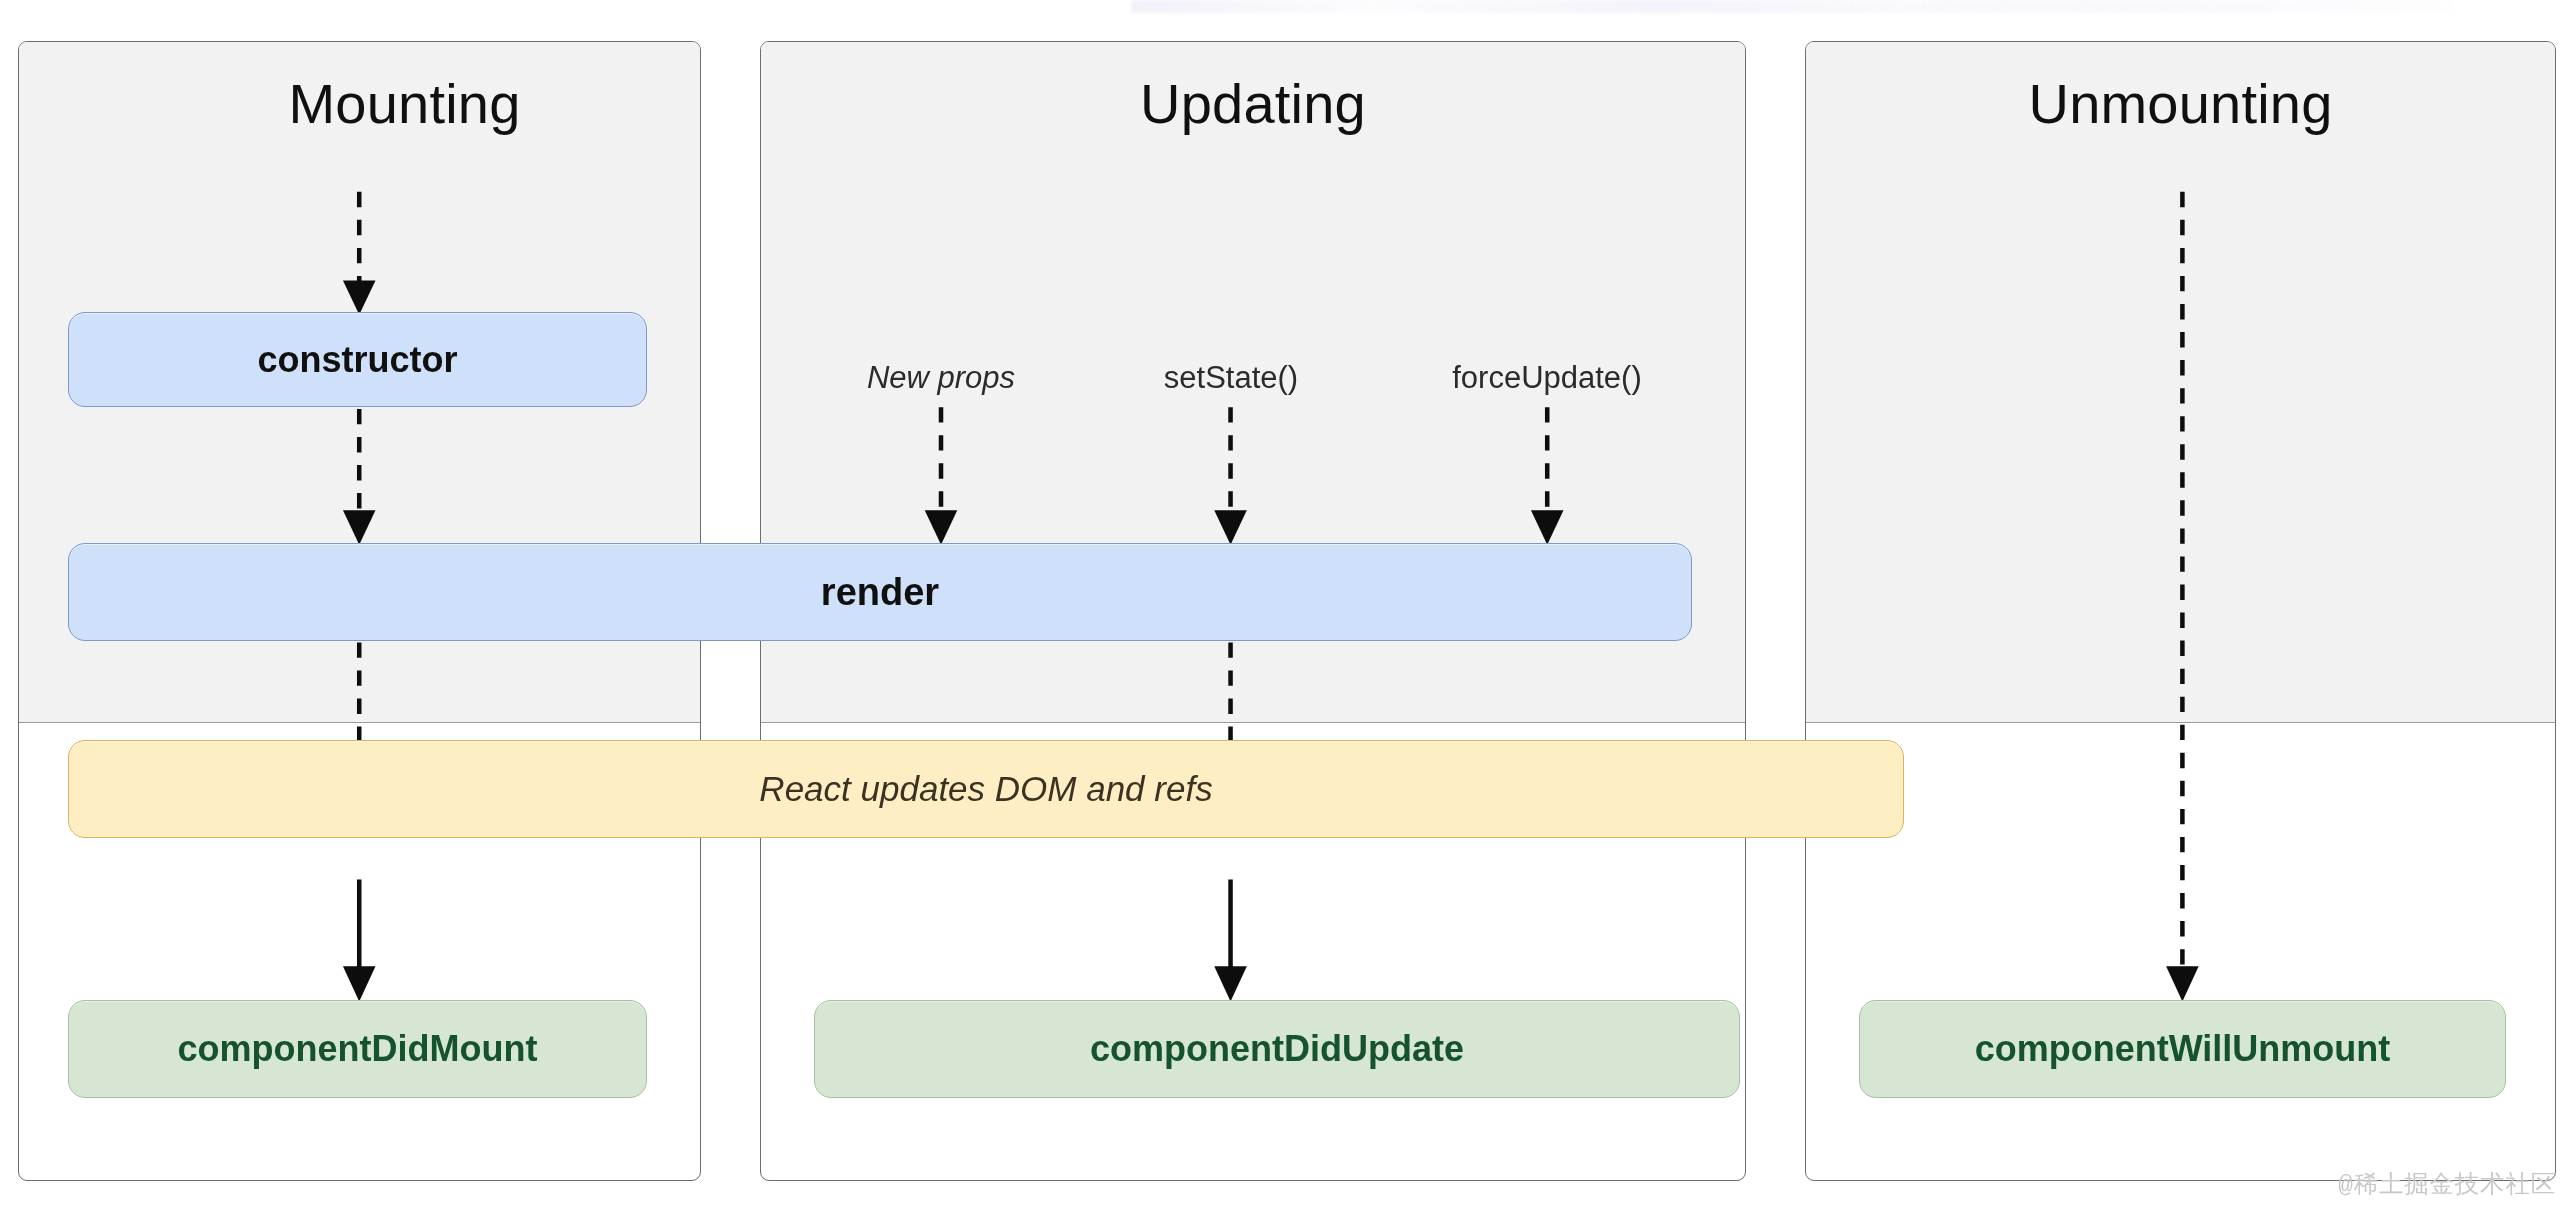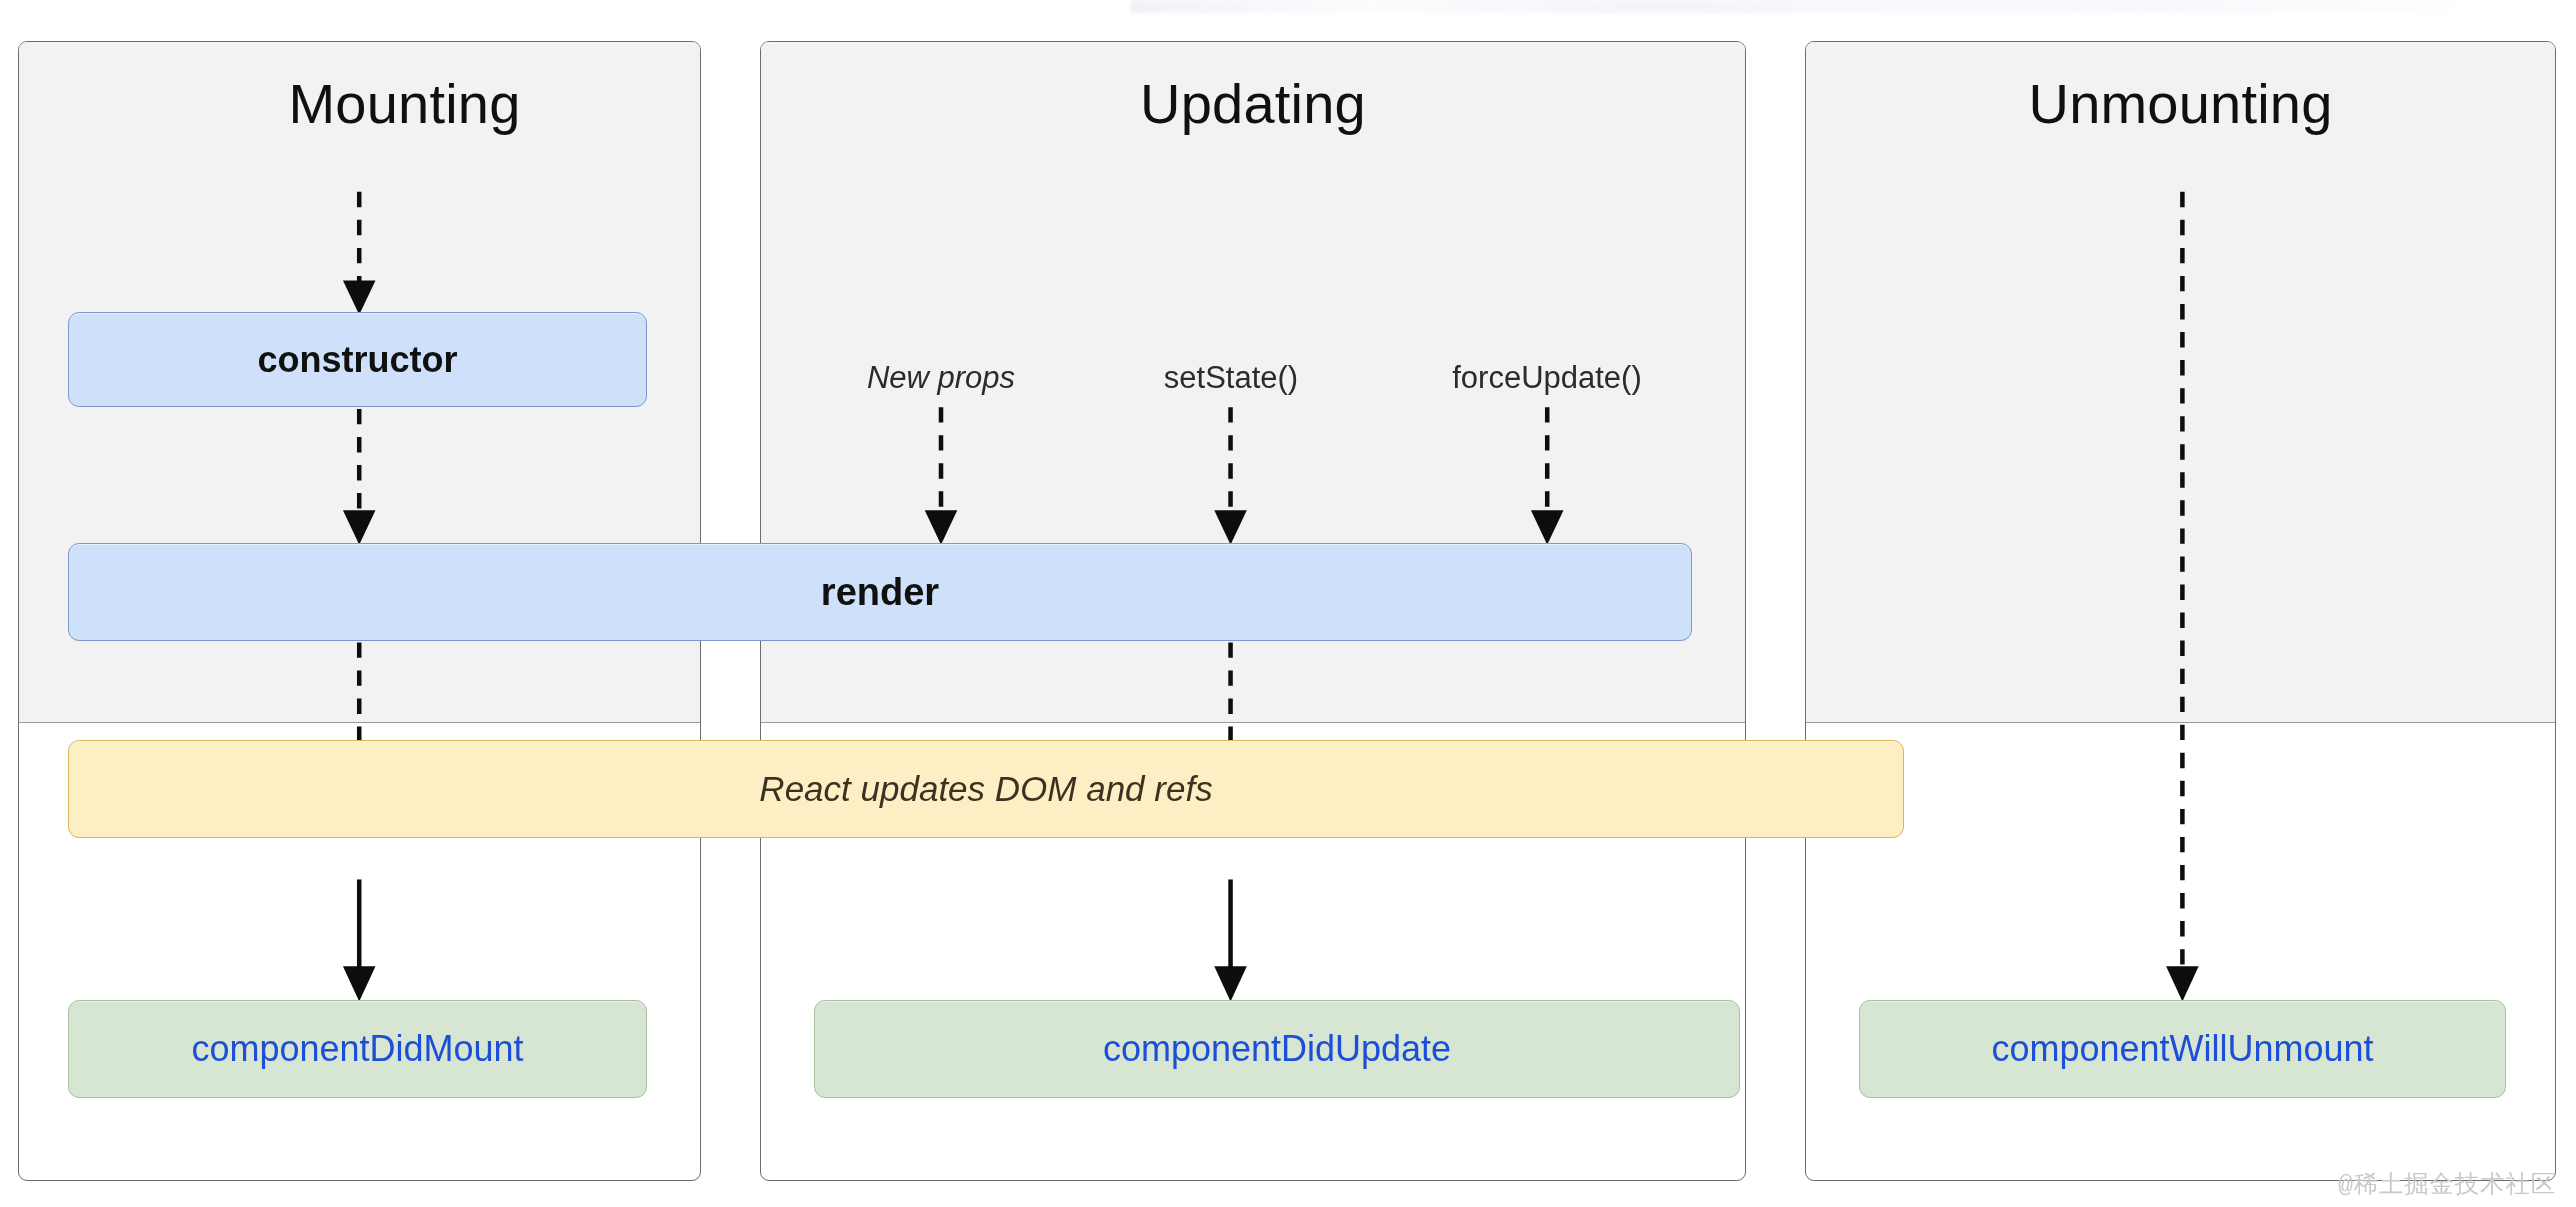--- a/index.html
+++ b/index.html
@@ -70,39 +70,39 @@
   #panel-unmounting { left: 1805px; top: 41px; width: 751px;  height: 1140px; }
 
   #panel-mounting   .panel-top,
   #panel-updating   .panel-top,
   #panel-unmounting .panel-top { height: 680px; }
 
   
   .node {
     position: absolute;
     box-sizing: border-box;
-    border-radius: 11px;
+    border-radius: 17px;
     display: flex;
     align-items: center;
     justify-content: center;
     text-align: center;
     white-space: nowrap;
   }
   .node-blue {
     background: #cfe0fb;
     border: 1.8px solid #7d99c9;
     color: #10100f;
     font-weight: bold;
     box-shadow: inset 0 0.9px 0 rgba(255,255,255,0.55);
   }
   .node-green {
     background: #d6e6d2;
     border: 1.8px solid #a9bfa3;
-    color: #1d4ed8;
-    font-weight: normal;
+    color: #14532d;
+    font-weight: bold;
     box-shadow: inset 0 0.9px 0 rgba(255,255,255,0.45);
   }
   .node-yellow {
     background: #fdeec4;
     border: 1.8px solid #d8b45a;
     color: #3b3222;
     font-style: italic;
     font-weight: 400;
     box-shadow: inset 0 0.9px 0 rgba(255,255,255,0.5);
   }

